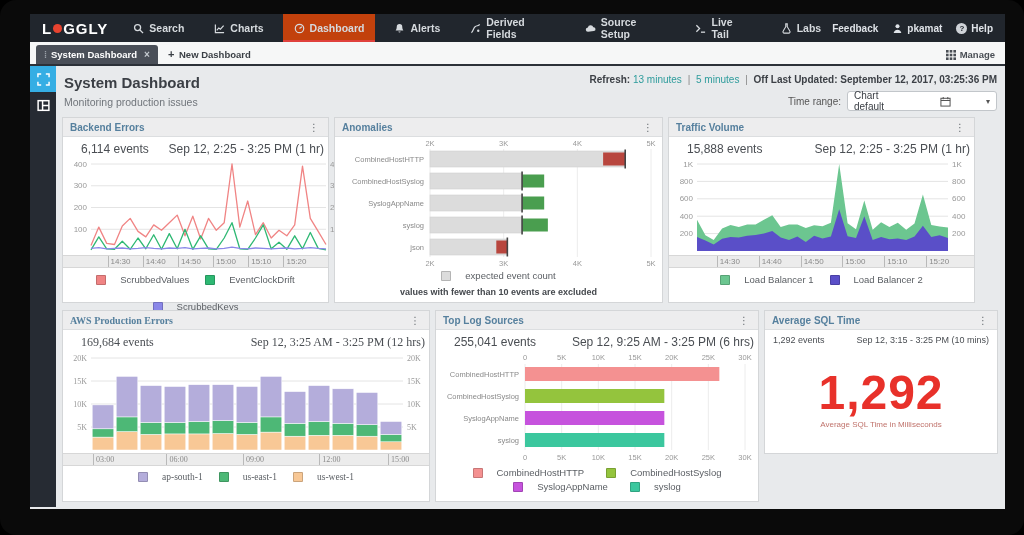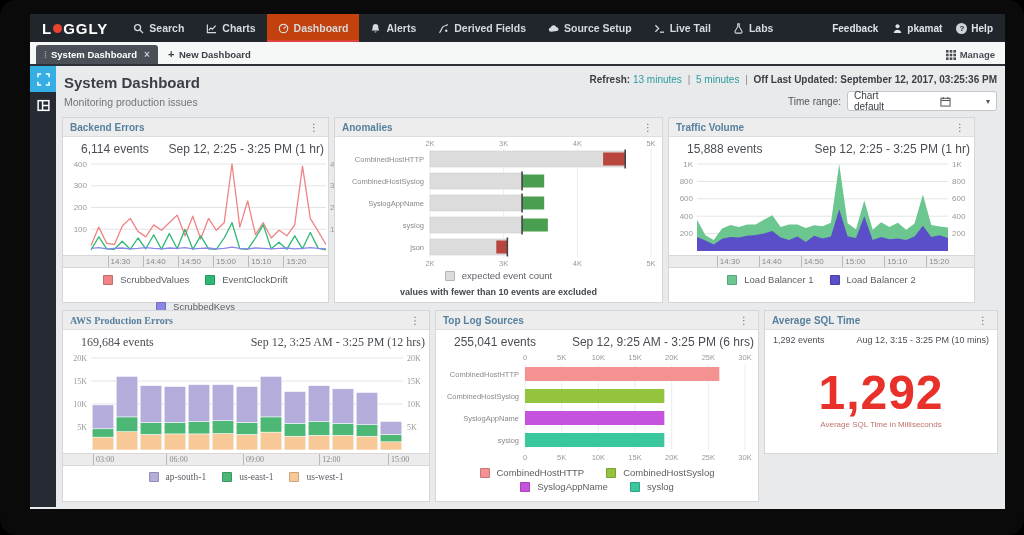--- a/index.html
+++ b/index.html
@@ -4,21 +4,21 @@
 <style>
   * { margin:0; padding:0; box-sizing:border-box; }
   html,body { width:1024px; height:535px; background:#000; font-family:"Liberation Sans","DejaVu Sans",sans-serif; }
   .frame { position:relative; width:1024px; height:535px; background:#0a0a0a; border-radius:16px; overflow:hidden; }
   .app { position:absolute; left:30px; top:14px; width:975px; height:495px; background:#e8eaec; overflow:hidden; }
 
   
   .topnav { height:28px; background:#21262d; display:flex; align-items:stretch; color:#dfe3e8; }
   .logo { display:flex; align-items:center; font-weight:bold; font-size:15px; letter-spacing:1px; color:#fff; padding:0 14px 0 12px; }
   .logo .dot { width:9px; height:9px; border-radius:50%; background:#e8432f; display:inline-block; margin:1px 1px 0 1px; }
-  .nav-items { display:flex; align-items:stretch; flex:1; }
+  .nav-items { display:flex; align-items:stretch; flex:1;gap:8px; }
   .nav-item { display:flex; align-items:center; gap:5px; padding:0 11px; font-size:10.5px; font-weight:bold; color:#d6dade; cursor:pointer; position:relative; }
   .nav-item svg { width:11px; height:11px; }
   .nav-item.active { background:#c2410c; }
   .nav-item.active::after { content:""; position:absolute; left:0; right:0; bottom:0; height:2px; background:#e0413c; }
   .nav-right { display:flex; align-items:center; gap:14px; padding-right:12px; font-size:10px; font-weight:bold; }
   .nav-right .itm { display:flex; align-items:center; gap:4px; cursor:pointer; }
   .help-circ { display:inline-flex; width:11px; height:11px; border-radius:50%; background:#cfd3d8; color:#21262d; font-size:8px; font-weight:bold; align-items:center; justify-content:center; }
 
   
   .tabbar { height:24px; background:#f6f7f7; border-bottom:2px solid #2c3138; display:flex; align-items:flex-end; padding:0 10px 0 6px; }
@@ -56,21 +56,21 @@
   .panel-title { font-size:10px; font-weight:bold; color:#56809e; flex:1; }
   .kebab { color:#6a6f74; font-size:10px; cursor:pointer; padding:0 2px; }
   .meta { display:flex; justify-content:space-between; padding:5px 4px 2px 18px; font-size:12px; color:#4a4e53; }
   .meta .rng { color:#4a4e53; }
   .chartwrap { padding:0 1px; }
   svg { display:block; }
   .xstrip { height:13px; background:#ececec; border-top:1px solid #d7d7d7; border-bottom:1px solid #d7d7d7; margin-top:1px; }
   .xstrip-in { position:relative; height:100%; margin:0 27px; }
   .xtick { position:absolute; top:0; border-left:1px solid #b9b9b9; padding-left:2px; font-size:8px; line-height:11px; color:#8a8a8a; white-space:nowrap; }
   .legend { display:flex; justify-content:center; align-items:center; gap:16px; padding:6px 4px 4px 4px; flex-wrap:wrap; }
-  .legend .li { display:flex; align-items:center; gap:7px; font-size:9.5px; color:#5a5e63; }
+  .legend .li { display:flex; align-items:center; gap:14px; font-size:9.5px; color:#5a5e63; }
   .legend .box { width:10px; height:10px; border-radius:1px; border:1px solid rgba(0,0,0,.18); }
   .legend.two-col { max-width:260px; margin:0 auto; column-gap:22px; row-gap:3px; }
 
   .footnote { text-align:center; font-size:9px; font-weight:bold; color:#44484d; padding:2px 0 4px 0; }
 
   
   .bignum-panel .meta { font-size:9px; padding:5px 8px 2px 8px; }
   .bignum { text-align:center; margin-top:22px; font-size:48px; font-weight:bold; color:#e8312a; letter-spacing:1px; line-height:1; }
   .bignum-cap { text-align:center; font-size:8px; color:#c0736c; margin-top:3px; }
 
@@ -570,21 +570,21 @@
                 </div>
           </div>
 
           <div class="panel p-avgsql bignum-panel">
             <div class="panel-hd">
                   <span class="panel-title">Average SQL Time</span>
                   <span class="kebab">⋮</span>
                 </div>
             <div class="meta">
                   <span>1,292 events</span>
-                  <span class="rng">Aug 12, 3:15 - 3:25 PM  (10 mins)</span>
+                  <span class="rng">Sep 12, 3:15 - 3:25 PM  (10 mins)</span>
                 </div>
             <div class="bignum">1,292</div>
             <div class="bignum-cap">Average SQL Time in Milliseconds</div>
           </div>
         </div>
       </div>
     </div>
   </div>
 
 </div>

